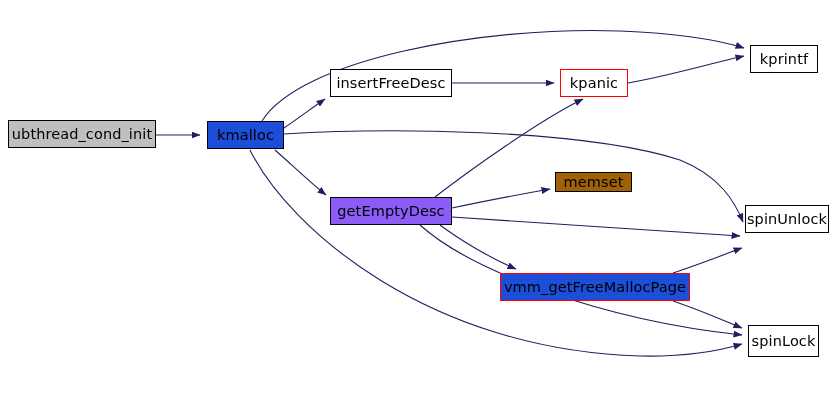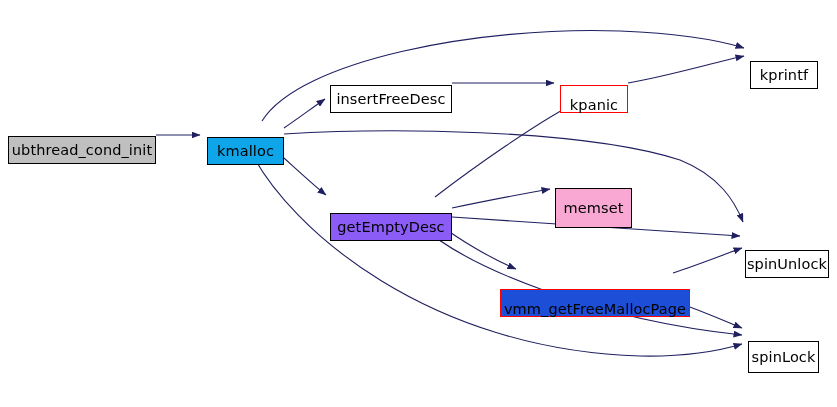--- a/index.html
+++ b/index.html
@@ -31,25 +31,23 @@
     align-items: center;
     justify-content: center;
     background: #ffffff;
     border: 1px solid #000000;
     color: #000000;
     font-size: 14.5px;
     font-family: "DejaVu Sans", sans-serif;
     letter-spacing: 0.1px;
     white-space: nowrap;
     z-index: 5;
-    margin-top: 16px;
   }
   .node.red {
     border-color: #ff0000;
-    align-items: flex-end;
   }
   .node.current {
     background: #bfbfbf;
     border-color: #000000;
   }
   .node-label {
     line-height: 1;
     padding: 0 2px;
   }
 </style>
@@ -80,39 +78,39 @@
         <path d="M673,273 C700,264 725,254 742,248" fill="none" stroke="#202060" stroke-width="1.1" marker-end="url(#arrowhead)"></path>
         <path d="M673,301 C700,310 722,320 742,328" fill="none" stroke="#202060" stroke-width="1.1" marker-end="url(#arrowhead)"></path>
         <path d="M250,150 C290,230 430,350 640,356 C690,357 722,350 742,344" fill="none" stroke="#202060" stroke-width="1.1" marker-end="url(#arrowhead)"></path>
       </g>
   </svg>
 
   <div id="nodes-group">
       <div class="node current" style="left: 8px; top: 120px; width: 148px; height: 28px; border-color: rgb(0, 0, 0); background: rgb(191, 191, 191);">
         <span class="node-label">ubthread_cond_init</span>
       </div>
-      <div class="node" style="left: 207px; top: 121px; width: 77px; height: 28px; border-color: rgb(0, 0, 0); background: #0ea5e9;">
+      <div class="node" style="left: 207px; top: 121px; width: 77px; height: 28px; border-color: rgb(0, 0, 0); background: #1d4ed8;">
         <span class="node-label">kmalloc</span>
       </div>
       <div class="node" style="left: 330px; top: 69px; width: 122px; height: 28px; border-color: rgb(0, 0, 0); background: rgb(255, 255, 255); justify-content: center;">
         <span class="node-label">insertFreeDesc</span>
       </div>
       <div class="node red" style="left: 560px; top: 69px; width: 68px; height: 28px; border-color: rgb(255, 0, 0); background: rgb(255, 255, 255);">
         <span class="node-label">kpanic</span>
       </div>
       <div class="node" style="left: 750px; top: 45px; width: 68px; height: 28px; border-color: rgb(0, 0, 0); background: rgb(255, 255, 255);">
         <span class="node-label">kprintf</span>
       </div>
-      <div class="node" style="left: 555px; top: 172px; width: 77px; height: 40px; border-color: rgb(0, 0, 0); background: #f9a8d4;">
+      <div class="node" style="left: 555px; top: 172px; width: 77px; height: 20px; border-color: rgb(0, 0, 0); background: #a16207;">
         <span class="node-label">memset</span>
       </div>
       <div class="node" style="left: 330px; top: 197px; width: 122px; height: 28px; border-color: rgb(0, 0, 0); background: #8b5cf6;">
         <span class="node-label">getEmptyDesc</span>
       </div>
-      <div class="node" style="left: 745px; top: 234px; width: 84px; height: 28px; border-color: rgb(0, 0, 0); background: rgb(255, 255, 255);">
+      <div class="node" style="left: 745px; top: 205px; width: 84px; height: 28px; border-color: rgb(0, 0, 0); background: rgb(255, 255, 255);">
         <span class="node-label">spinUnlock</span>
       </div>
       <div class="node red" style="left: 500px; top: 273px; width: 190px; height: 28px; border-color: rgb(255, 0, 0); background: #1d4ed8;">
         <span class="node-label">vmm_getFreeMallocPage</span>
       </div>
       <div class="node" style="left: 748px; top: 325px; width: 71px; height: 32px; border-color: rgb(0, 0, 0); background: rgb(255, 255, 255);">
         <span class="node-label">spinLock</span>
       </div>
     </div>
 

